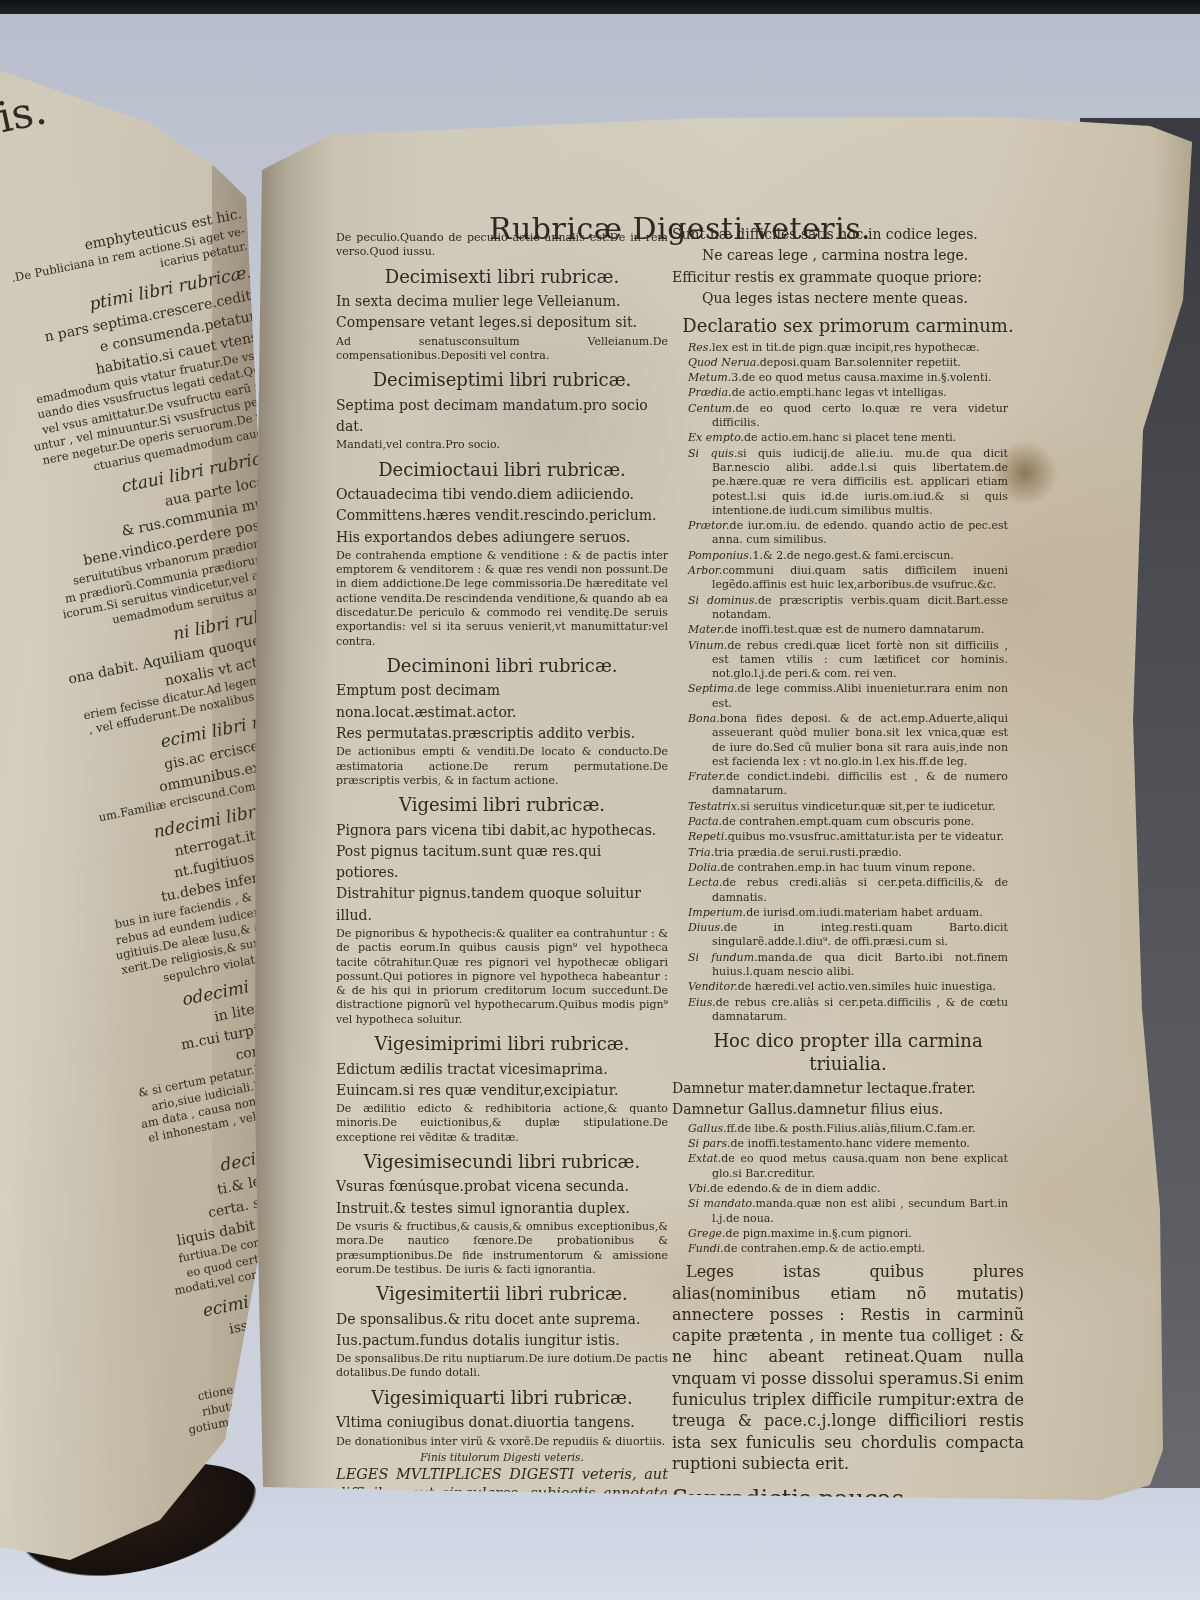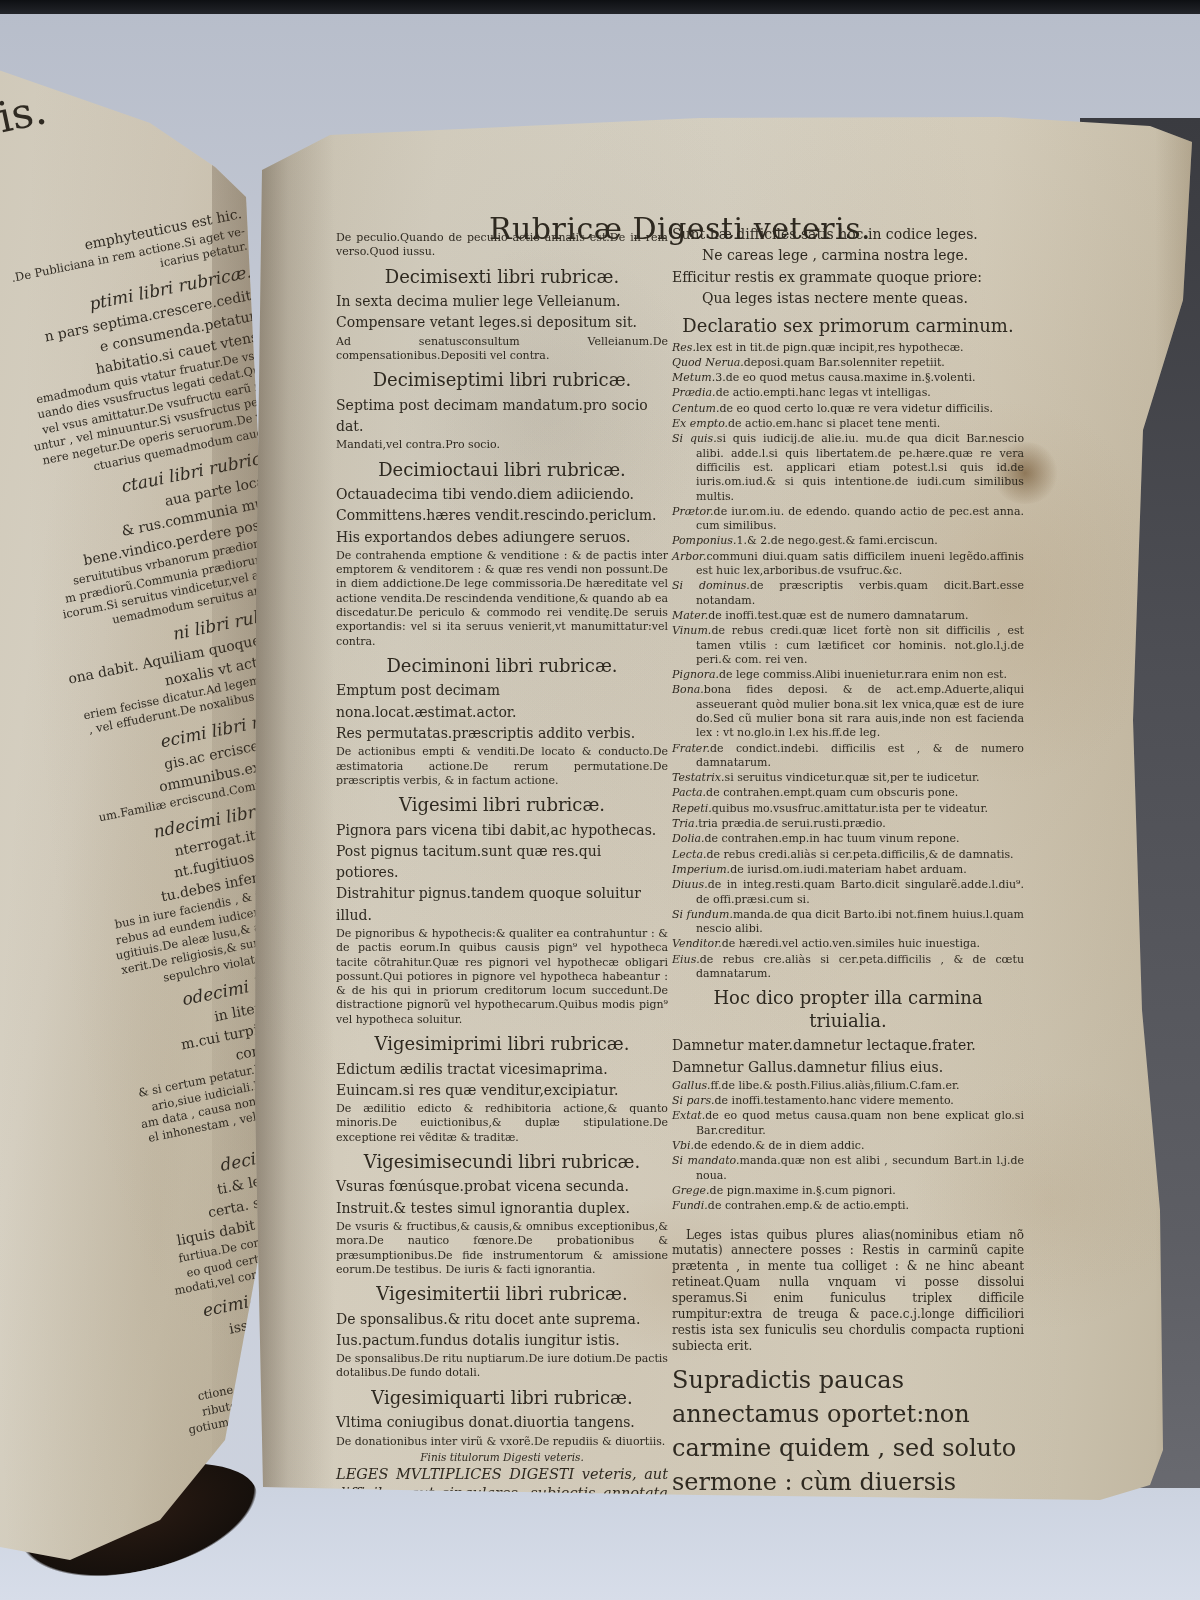--- a/index.html
+++ b/index.html
@@ -61,23 +61,23 @@
     font-size:30px;letter-spacing:.5px;margin-top:23px;}
   #col-left{position:absolute;left:86px;top:118px;width:332px;}
   #col-right{position:absolute;left:422px;top:112px;width:352px;}
   
   .h{font-size:18px;text-align:center;line-height:1.25;margin:6px 0 3px;}
   .v{font-size:14px;line-height:1.52;}
   .v2{padding-left:30px;}
   .n{font-size:11px;line-height:1.3;text-align:justify;margin:1px 0;}
   .fin{font-size:10.5px;font-style:italic;text-align:center;margin:2px 0;}
   .leges{font-size:14.5px;font-style:italic;line-height:1.32;text-align:justify;margin:2px 0 4px;}
-  .entry{font-size:11px;line-height:1.3;text-align:justify;padding-left:24px;text-indent:-24px;margin:1px 0;}
+  .entry{font-size:11px;line-height:1.3;text-align:justify;padding-left:24px;text-indent:-24px;margin:1px 16px;}
   .entry .lead{font-style:italic;}
-  .para{font-size:12px;line-height:1.33;text-align:justify;text-indent:14px;margin-top:14px;}
+  .para{font-size:16px;line-height:1.33;text-align:justify;text-indent:14px;margin-top:5px;}
   .suphead{font-size:24px;line-height:1.42;margin:8px 0 5px;}
   .drop{font-size:11px;line-height:1.33;text-align:justify;margin-top:2px;}
   .drop .lead{float:left;font-size:30px;line-height:.82;padding:2px 3px 0 0;}
   .sigrow{display:flex;justify-content:flex-end;gap:115px;font-size:13px;margin-top:8px;padding-right:4px;}
 </style>
 </head>
 <body>
 
 <div id="photo">
   <div id="topbar"></div>
@@ -222,21 +222,21 @@
         <div class="entry"><span class="lead">Prædia.</span><span>de actio.empti.hanc legas vt intelligas.</span></div>
         <div class="entry"><span class="lead">Centum.</span><span>de eo quod certo lo.quæ re vera videtur difficilis.</span></div>
         <div class="entry"><span class="lead">Ex empto.</span><span>de actio.em.hanc si placet tene menti.</span></div>
         <div class="entry"><span class="lead">Si quis.</span><span>si quis iudicij.de alie.iu. mu.de qua dicit Bar.nescio alibi. adde.l.si quis libertatem.de pe.hære.quæ re vera difficilis est. applicari etiam potest.l.si quis id.de iuris.om.iud.&amp; si quis intentione.de iudi.cum similibus multis.</span></div>
         <div class="entry"><span class="lead">Prætor.</span><span>de iur.om.iu. de edendo. quando actio de pec.est anna. cum similibus.</span></div>
         <div class="entry"><span class="lead">Pomponius.</span><span>1.&amp; 2.de nego.gest.&amp; fami.erciscun.</span></div>
         <div class="entry"><span class="lead">Arbor.</span><span>communi diui.quam satis difficilem inueni legẽdo.affinis est huic lex,arboribus.de vsufruc.&amp;c.</span></div>
         <div class="entry"><span class="lead">Si dominus.</span><span>de præscriptis verbis.quam dicit.Bart.esse notandam.</span></div>
         <div class="entry"><span class="lead">Mater.</span><span>de inoffi.test.quæ est de numero damnatarum.</span></div>
         <div class="entry"><span class="lead">Vinum.</span><span>de rebus credi.quæ licet fortè non sit difficilis , est tamen vtilis : cum lætificet cor hominis. not.glo.l.j.de peri.&amp; com. rei ven.</span></div>
-        <div class="entry"><span class="lead">Pignora.</span><span>de lege commiss.Alibi inuenietur.rara enim non est.</span></div>
+        <div class="entry"><span class="lead">Septima.</span><span>de lege commiss.Alibi inuenietur.rara enim non est.</span></div>
         <div class="entry"><span class="lead">Bona.</span><span>bona fides deposi. &amp; de act.emp.Aduerte,aliqui asseuerant quòd mulier bona.sit lex vnica,quæ est de iure do.Sed cũ mulier bona sit rara auis,inde non est facienda lex : vt no.glo.in l.ex his.ff.de leg.</span></div>
         <div class="entry"><span class="lead">Frater.</span><span>de condict.indebi. difficilis est , &amp; de numero damnatarum.</span></div>
         <div class="entry"><span class="lead">Testatrix.</span><span>si seruitus vindicetur.quæ sit,per te iudicetur.</span></div>
         <div class="entry"><span class="lead">Pacta.</span><span>de contrahen.empt.quam cum obscuris pone.</span></div>
         <div class="entry"><span class="lead">Repeti.</span><span>quibus mo.vsusfruc.amittatur.ista per te videatur.</span></div>
         <div class="entry"><span class="lead">Tria.</span><span>tria prædia.de serui.rusti.prædio.</span></div>
         <div class="entry"><span class="lead">Dolia.</span><span>de contrahen.emp.in hac tuum vinum repone.</span></div>
         <div class="entry"><span class="lead">Lecta.</span><span>de rebus credi.aliàs si cer.peta.difficilis,&amp; de damnatis.</span></div>
         <div class="entry"><span class="lead">Imperium.</span><span>de iurisd.om.iudi.materiam habet arduam.</span></div>
         <div class="entry"><span class="lead">Diuus.</span><span>de in integ.resti.quam Barto.dicit singularẽ.adde.l.diu⁹. de offi.præsi.cum si.</span></div>

